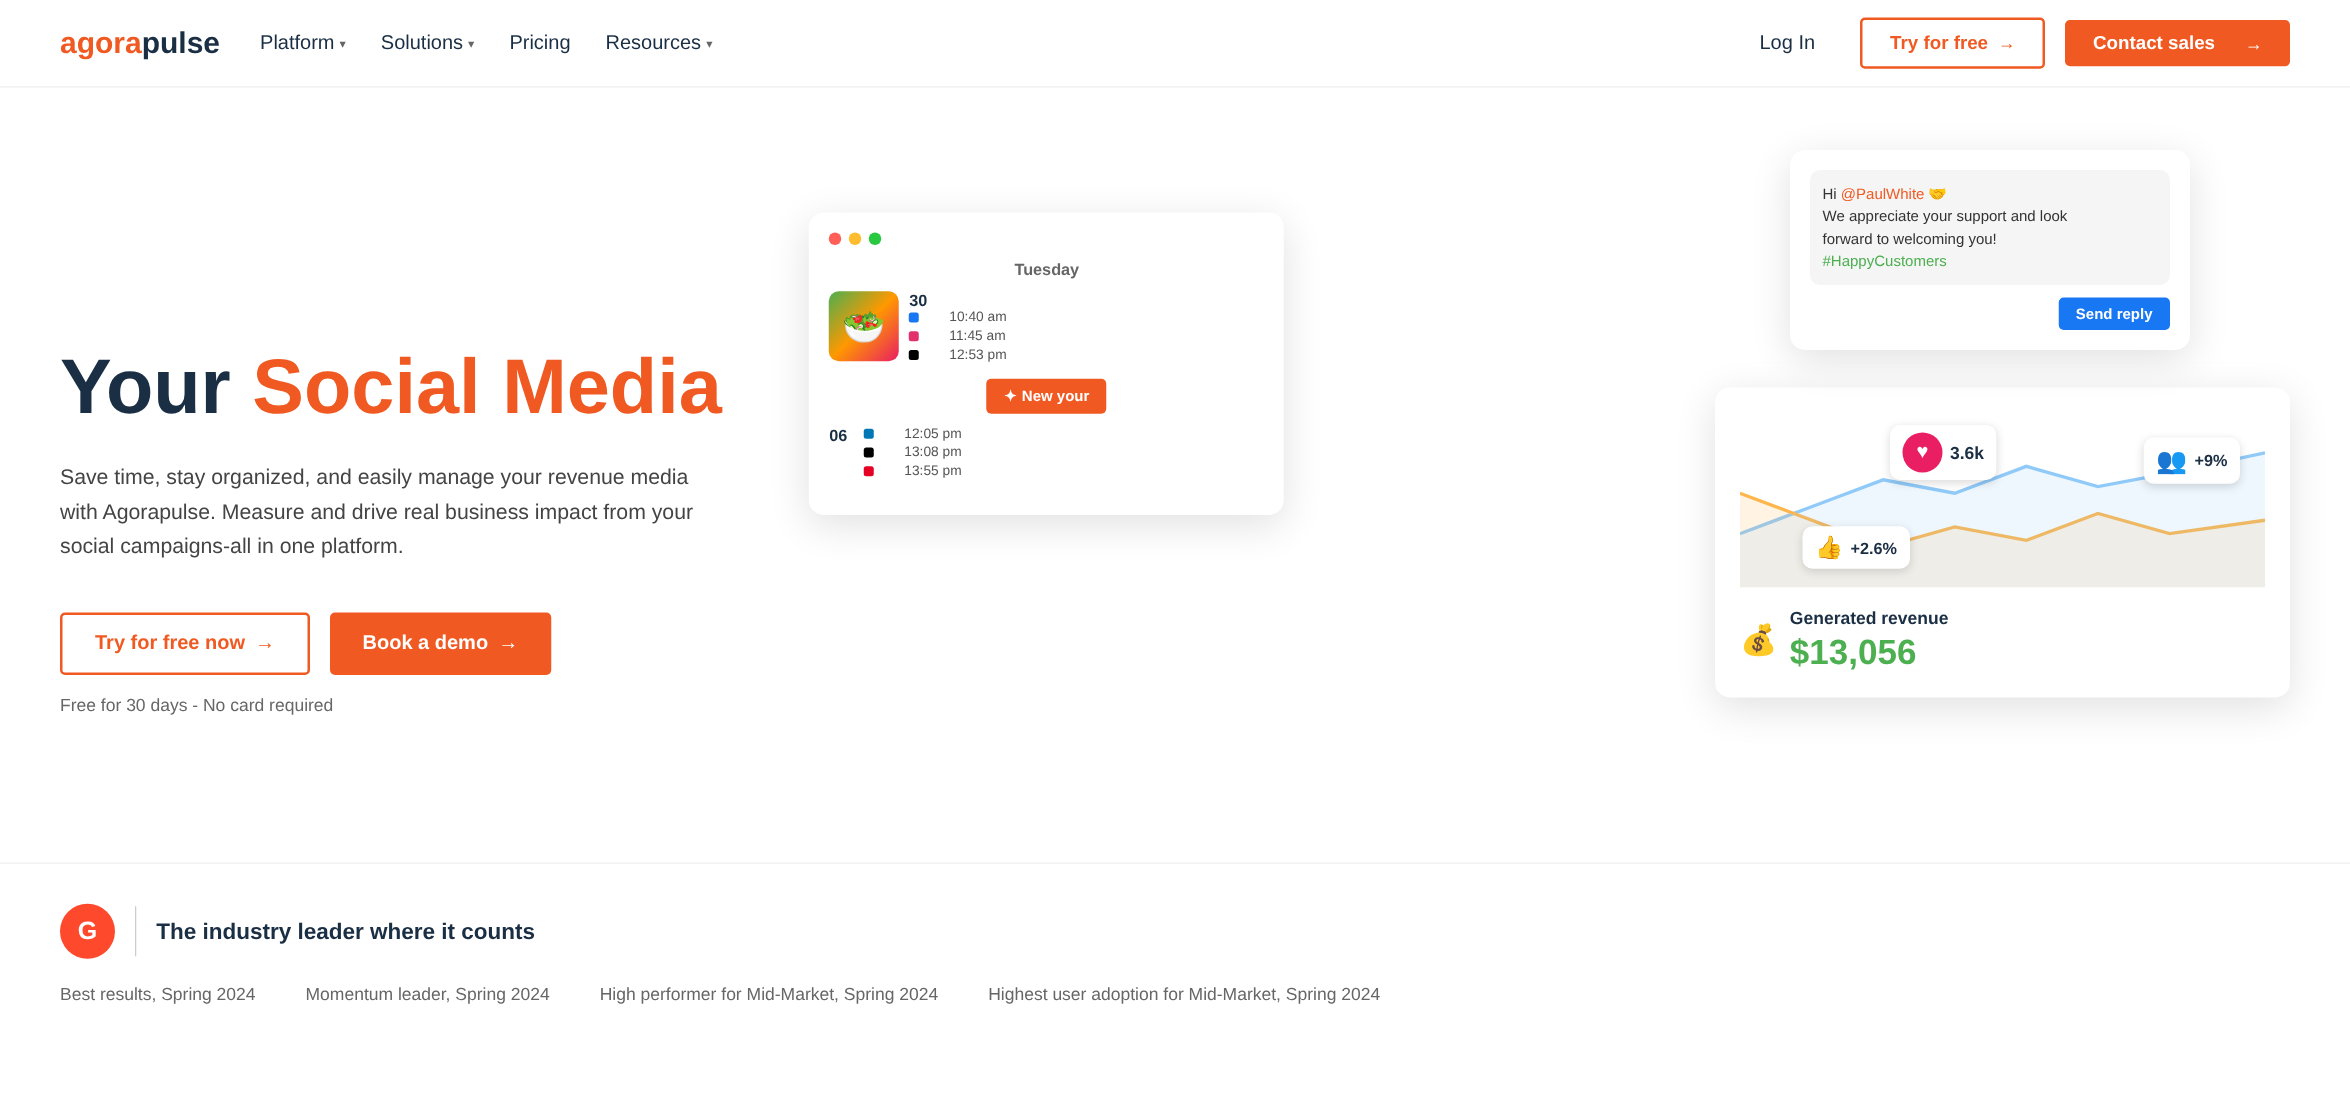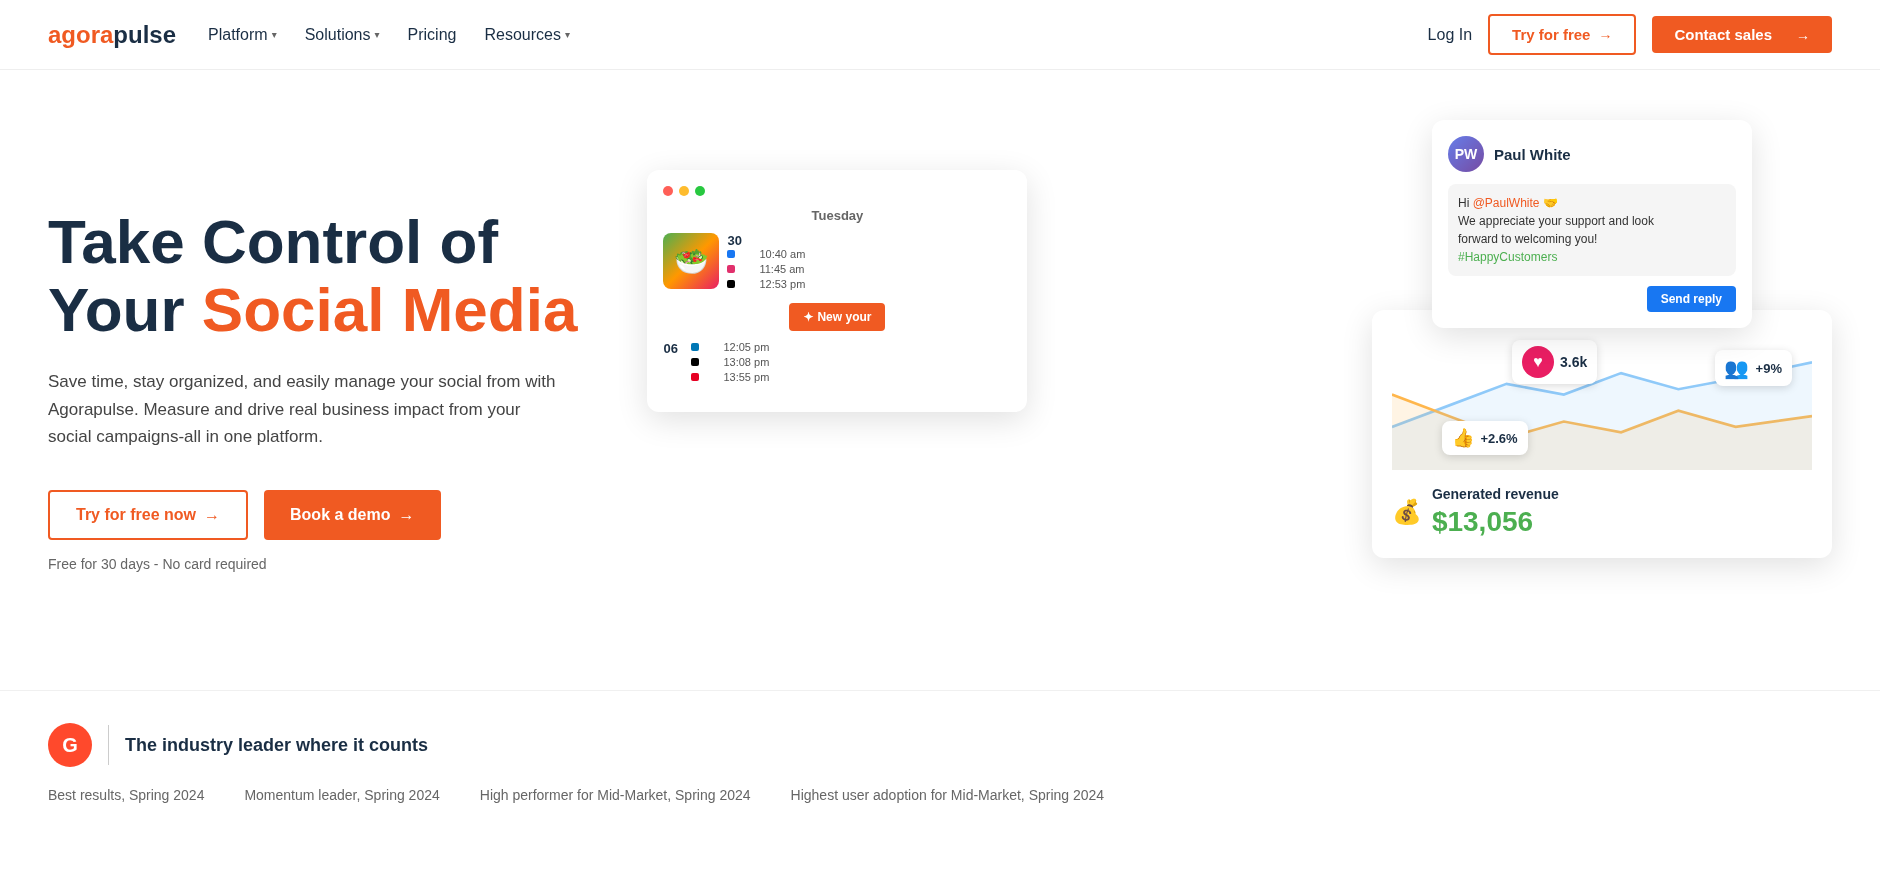--- a/index.html
+++ b/index.html
@@ -19,21 +19,21 @@
     .nav-link {
       display: flex; align-items: center; gap: 4px;
       font-size: 16px; color: #1a2e44; text-decoration: none; font-weight: 500; cursor: pointer;
     }
     .chevron { font-size: 10px; color: #666; }
     .nav-right { display: flex; align-items: center; gap: 16px; }
     .btn-login { font-size: 16px; color: #1a2e44; text-decoration: none; font-weight: 500; cursor: pointer; }
     .btn-try-free {
       display: flex; align-items: flex-start; gap: 8px;
       padding: 10px 22px; border: 2px solid #f05a22; border-radius: 4px;
-      color: #f05a22; background: #fff; font-size: 15px; font-weight: 600; cursor: pointer; text-decoration: none;
+      color: #f05a22; background: #fff; font-size: 15px; font-weight: 600; cursor: pointer; text-decoration: none; margin-left: 20px;
     }
     .btn-contact {
       display: flex; align-items: center; gap: 24px;
       padding: 10px 22px; border: none; border-radius: 4px;
       color: #fff; background: #f05a22; font-size: 15px; font-weight: 600; cursor: pointer;
     }
     .arrow-icon { font-size: 14px; }
 
     
     .hero {
@@ -192,44 +192,40 @@
     <button class="btn-contact">
       <span>Contact sales</span>
       <span class="arrow-icon">→</span>
     </button>
   </div>
 </nav>
 
 <section class="hero">
   <div class="hero-left">
     <h1 class="hero-title">
-      <span>Take Control of</span><br>
+      <br>
       <span>Your </span><span class="hero-title-orange">Social Media</span>
     </h1>
-    <p class="hero-desc">Save time, stay organized, and easily manage your social from with Agorapulse. Measure and drive real business impact from your social campaigns-all in one platform.</p>
+    <p class="hero-desc">Save time, stay organized, and easily manage your revenue media with Agorapulse. Measure and drive real business impact from your social campaigns-all in one platform.</p>
     <div class="hero-buttons">
       <button class="btn-hero-outline">
         <span>Try for free now</span>
         <span>→</span>
       </button>
       <button class="btn-hero-filled">
         <span>Book a demo</span>
         <span>→</span>
       </button>
     </div>
     <p class="free-note">Free for 30 days - No card required</p>
   </div>
 
   <div class="hero-right">
 
     <div class="card-chat">
-      <div class="chat-header">
-        <div class="chat-avatar">PW</div>
-        <span class="chat-name">Paul White</span>
-      </div>
       <div class="chat-bubble">
         <span>Hi </span><span class="chat-highlight">@PaulWhite</span> <span>🤝</span><br>
         <span>We appreciate your support and look</span><br>
         <span>forward to welcoming you!</span><br>
         <span class="chat-hashtag">#HappyCustomers</span>
       </div>
       <button class="btn-send-reply">Send reply</button>
       <div style="clear:both"></div>
     </div>
 

